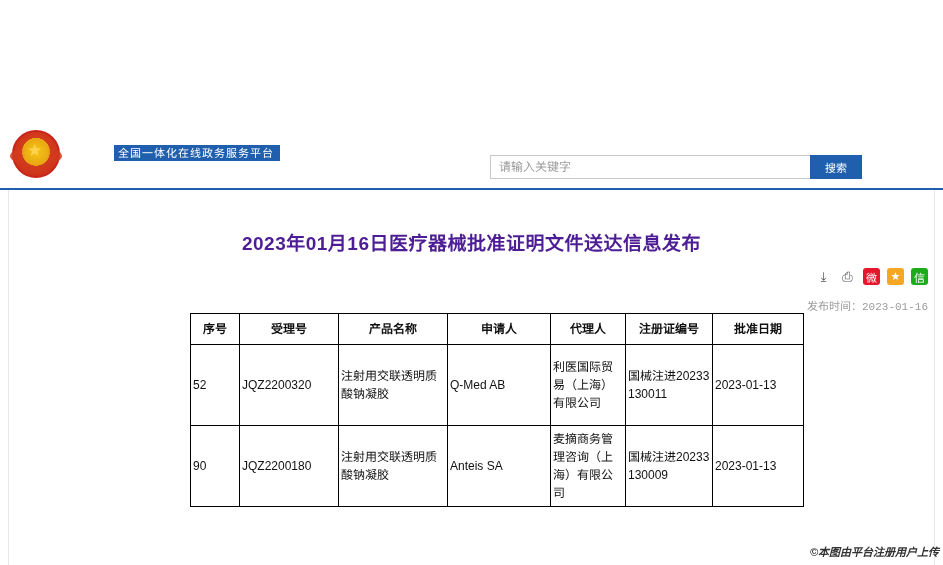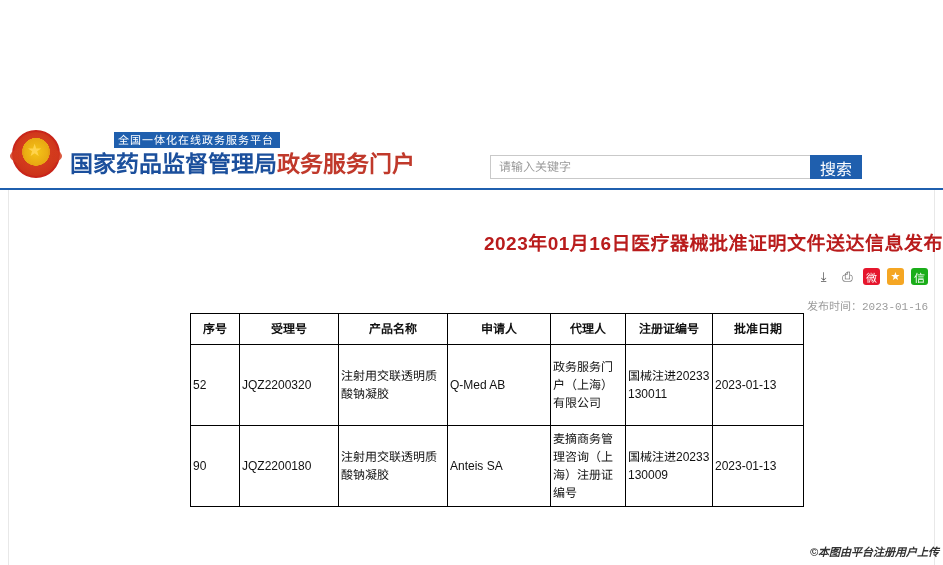--- a/index.html
+++ b/index.html
@@ -114,35 +114,35 @@
     box-sizing: border-box;
     font-family: "Liberation Sans", "DejaVu Sans", sans-serif;
   }
   .searchbox input::placeholder { color: #9a9a9a; }
   .searchbox button {
     width: 52px;
     height: 24px;
     background: #1f5fae;
     color: #fff;
     border: none;
-    font-size: 16px;
+    font-size: 11px;
     cursor: pointer;
     font-family: Liberation Serif, serif;
   }
 
   
   .page-title {
     position: absolute;
     top: 228px;
     left: 0;
     width: 943px;
-    text-align: right;
+    text-align: center;
     font-size: 19px;
     font-weight: bold;
-    color: #b91c1c;
+    color: #4c1d95;
     letter-spacing: 0.5px;
   }
 
   
   .toolbar {
     position: absolute;
     right: 15px;
     top: 268px;
     display: flex;
     align-items: center;
@@ -244,23 +244,20 @@
 <div class="header">
 
   <div class="brand">
     <div class="emblem">
       <div class="circle"></div>
       <div class="wings"></div>
       <div class="star">★</div>
     </div>
     <div class="brand-text">
       <div class="brand-top">全国一体化在线政务服务平台</div>
-      <div class="brand-main">
-        <span class="b1">国家药品监督管理局</span><span class="b2">政务服务门户</span>
-      </div>
     </div>
   </div>
 
   <div class="searchbox">
     <input type="text" placeholder="请输入关键字" style="">
     <button>搜索</button>
   </div>
 </div>
 
 <div class="side-rule left"></div>
@@ -290,30 +287,30 @@
         <th class="c5">注册证编号</th>
         <th class="c6">批准日期</th>
       </tr>
     </thead>
     <tbody>
       <tr>
         <td class="c0">52</td>
         <td class="c1">JQZ2200320</td>
         <td class="c2">注射用交联透明质酸钠凝胶</td>
         <td class="c3">Q-Med AB</td>
-        <td class="c4">政务服务门户（上海）有限公司</td>
+        <td class="c4">利医国际贸易（上海）有限公司</td>
         <td class="c5">国械注进20233130011</td>
         <td class="c6">2023-01-13</td>
       </tr>
       <tr>
         <td class="c0">90</td>
         <td class="c1">JQZ2200180</td>
         <td class="c2">注射用交联透明质酸钠凝胶</td>
         <td class="c3">Anteis SA</td>
-        <td class="c4">麦摘商务管理咨询（上海）注册证编号</td>
+        <td class="c4">麦摘商务管理咨询（上海）有限公司</td>
         <td class="c5">国械注进20233130009</td>
         <td class="c6">2023-01-13</td>
       </tr>
     </tbody>
   </table>
 </div>
 
 <div class="watermark">©本图由平台注册用户上传</div>
 
 </body></html>

